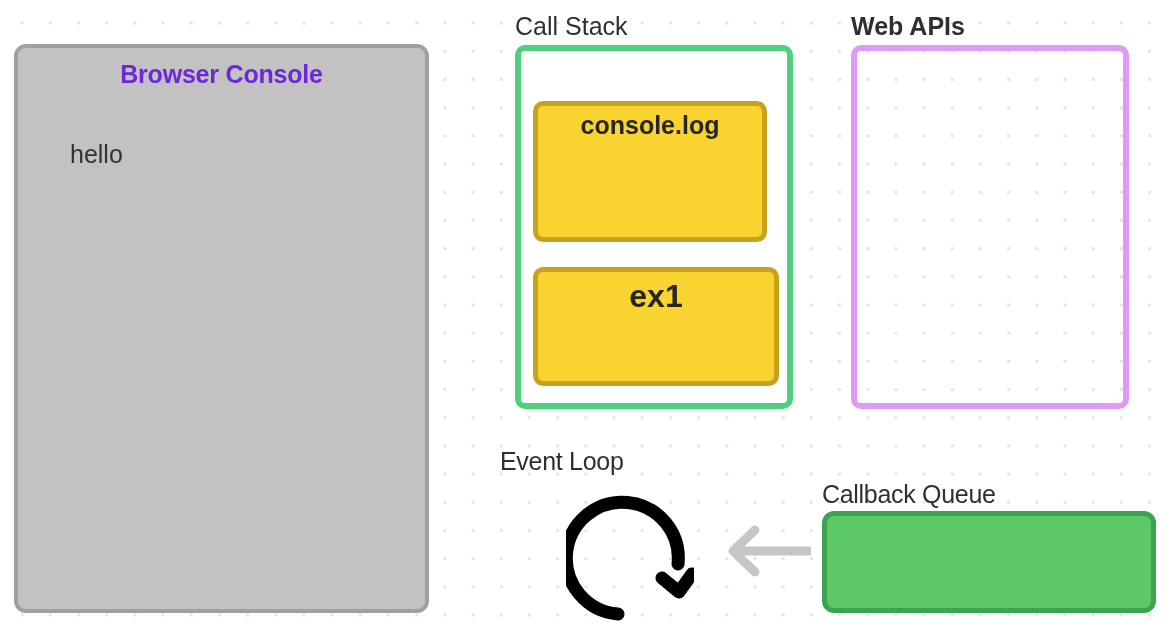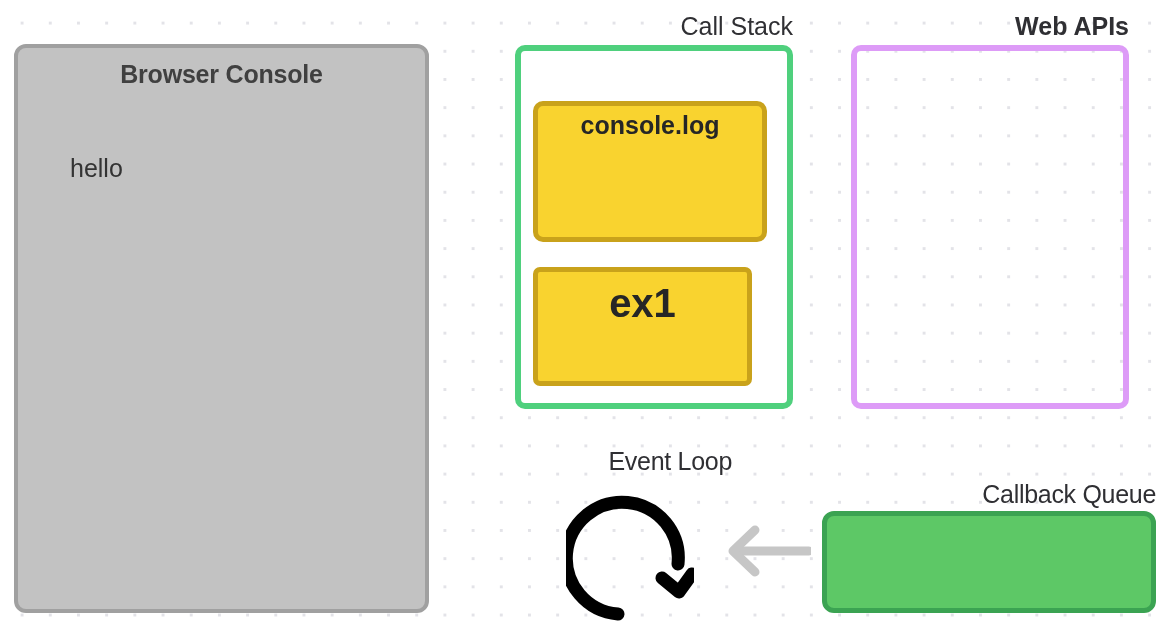--- a/index.html
+++ b/index.html
@@ -30,39 +30,38 @@
     background: #c2c2c2;
     border: 4px solid #a0a0a0;
     border-radius: 12px;
   }
   #browser-console-title {
     position: absolute;
     left: 0;
     right: 0;
     top: 12px;
     text-align: center;
-    color: #404040;
+    color: #6d28d9;
     font-size: 25px;
     font-weight: bold;
     letter-spacing: -0.2px;
   }
   #browser-console-log {
     position: absolute;
     left: 52px;
     top: 92px;
     color: #333333;
     font-size: 25px;
     font-weight: normal;
-    margin-top: 14px;
   }
 
   
   .panel-heading {
     position: absolute;
-    text-align: right;
+    text-align: left;
     color: #2f2f33;
     font-size: 25px;
     white-space: nowrap;
   }
   .panel-heading.regular { font-weight: normal; }
   .panel-heading.bold    { font-weight: normal; letter-spacing: -0.3px; }
 
   #call-stack-heading { left: 515px; top: 12px; width: 278px; }
   #web-apis-heading   { left: 851px; top: 12px; width: 278px; font-weight: bold; }
   #event-loop-heading { left: 500px; top: 447px; width: 232px; }
@@ -105,24 +104,23 @@
   }
   #stack-frame-0 {
     left: 18px;
     top: 56px;
     width: 234px;
     height: 141px;
   }
   #stack-frame-1 {
     left: 18px;
     top: 222px;
-    width: 219px;
+    width: 246px;
     height: 119px;
-    font-size: 40px;
-    border-radius: 7px;
+    font-size: 32px;
   }
 
   
   #web-apis-panel {
     position: absolute;
     left: 851px;
     top: 45px;
     width: 278px;
     height: 364px;
     box-sizing: border-box;

